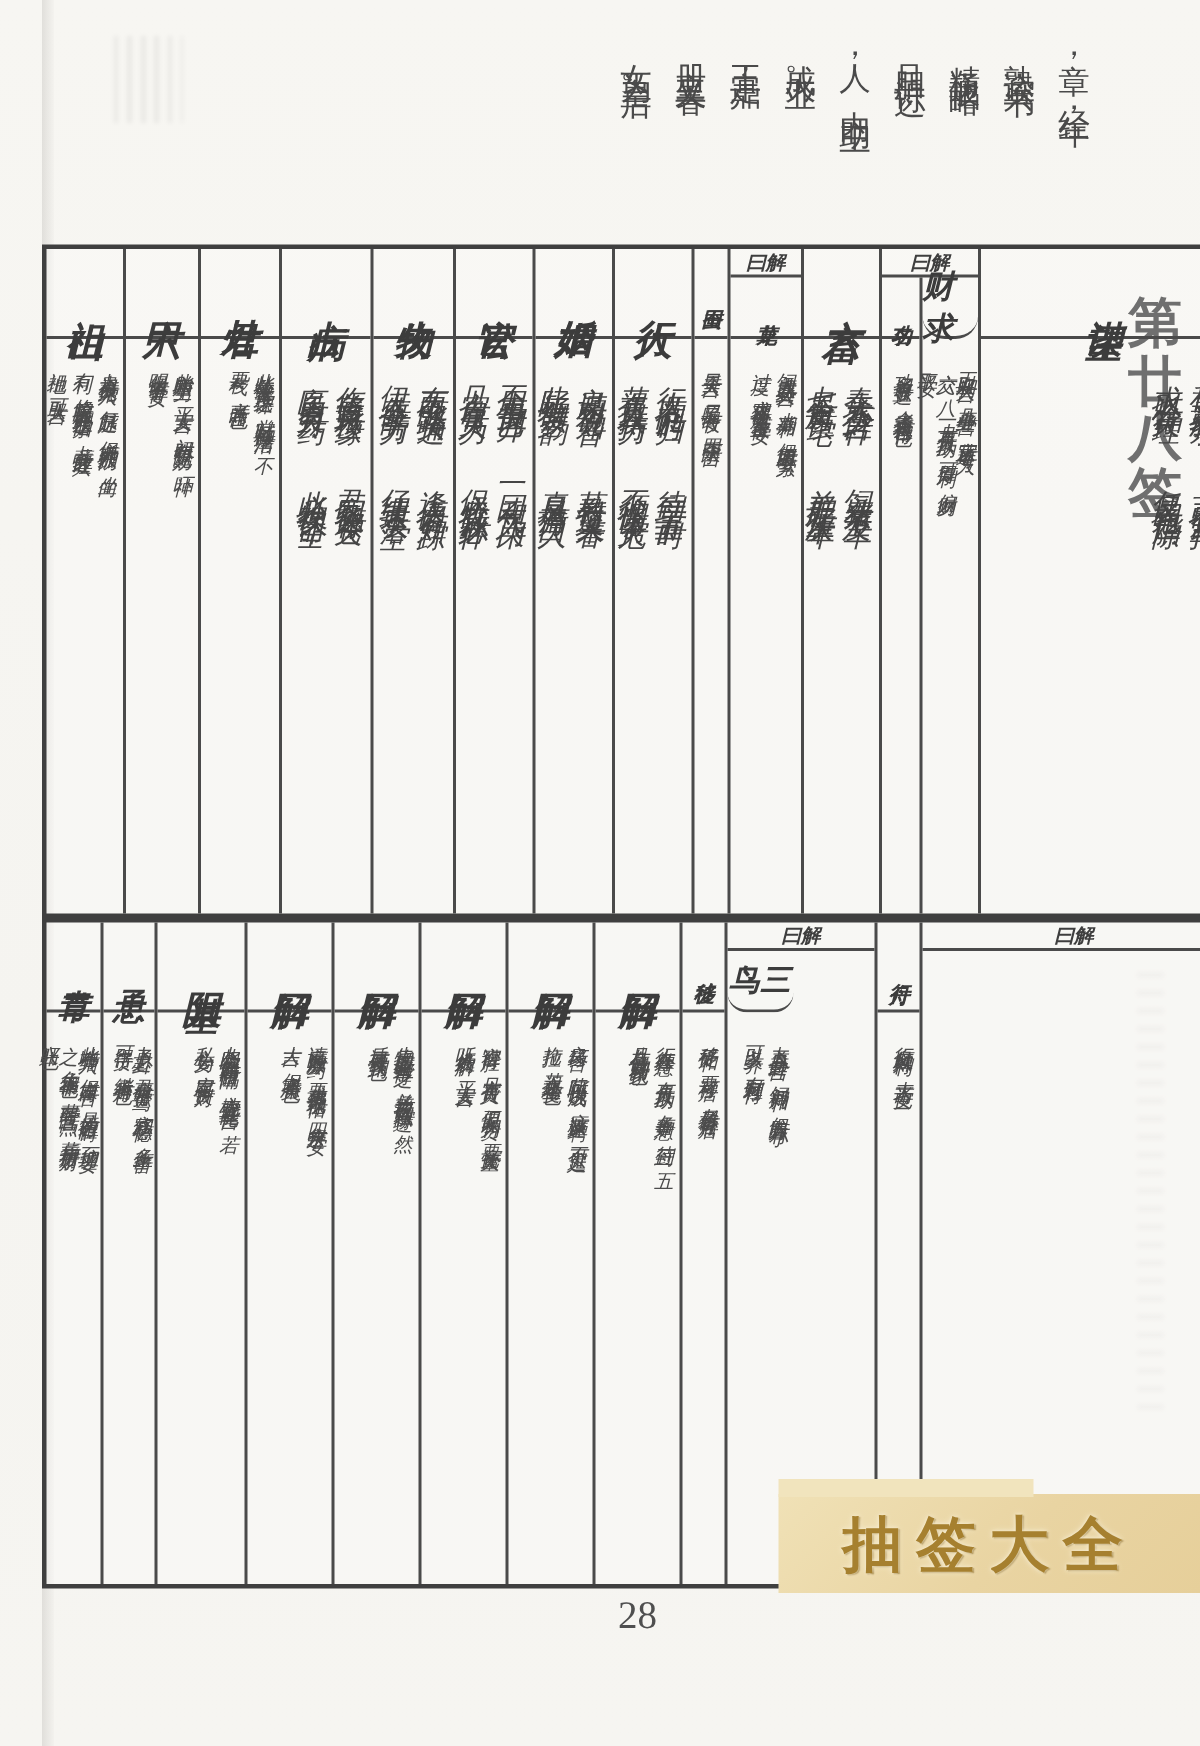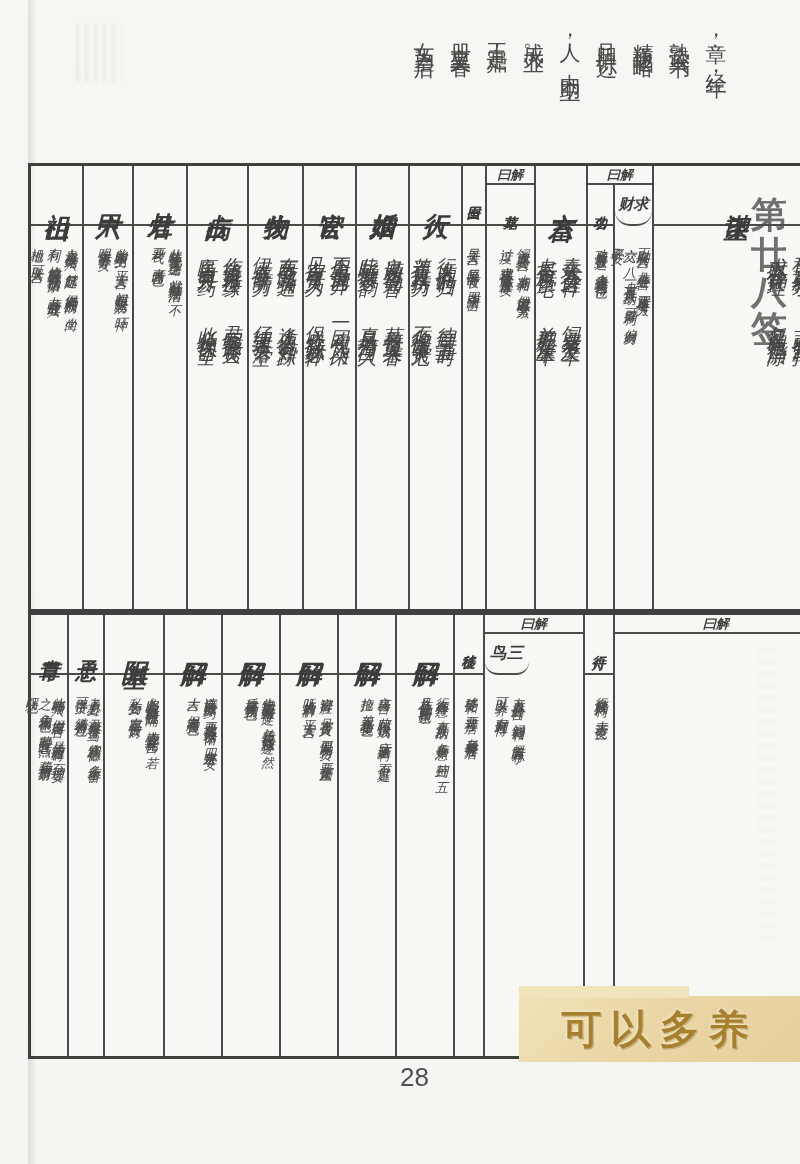--- a/index.html
+++ b/index.html
@@ -29,22 +29,22 @@
   #t1{top:163px;height:449px;}
   #t2{top:612px;height:447px;}
   .tcol{box-sizing:border-box;border-left:2px solid #4a4a4a;display:flex;flex-direction:column;min-width:0;}
   .tcol:first-child{border-left:none;}
   .thead{height:60px;border-bottom:2px solid #4a4a4a;display:flex;align-items:center;justify-content:center;
     box-sizing:border-box;flex:none;font-weight:600;color:#3c3c3c;}
   .th-v{writing-mode:vertical-rl;}
   .th-lg{font-size:25px;letter-spacing:2px;}
   .th-md{font-size:21px;letter-spacing:1px;}
   .th-sm{font-size:14px;letter-spacing:0;}
-  .th-h1{font-size:16px;letter-spacing:1px;border-radius:13px;}
-  .th-h2{font-size:15px;letter-spacing:0;border-radius:15px;}
+  .th-h1{font-size:20px;letter-spacing:1px;border-radius:13px;}
+  .th-h2{font-size:21px;letter-spacing:0;border-radius:15px;}
   .group{padding:0;}
   .strip{height:19px;border-bottom:2px solid #4a4a4a;display:flex;align-items:center;
     justify-content:space-around;font-size:13px;font-weight:600;box-sizing:border-box;flex:none;padding:0 6px;}
   .gbody{flex:1;display:flex;min-height:0;}
   .sub{box-sizing:border-box;border-left:2px solid #4a4a4a;display:flex;flex-direction:column;min-width:0;}
   .sub:first-child{border-left:none;}
   .sub .thead{height:41px;}
   .tbody{flex:1;writing-mode:vertical-rl;box-sizing:border-box;padding:12px 3px 4px 2px;min-height:0;color:#4c4c4c;}
   .tbody.small{font-size:13px;letter-spacing:1.5px;}
   .tbody.small div{line-height:17px;}
@@ -53,22 +53,22 @@
   .tbody.large{font-size:19px;letter-spacing:3.5px;padding-top:16px;color:#454545;}
   .tbody.large div{line-height:25px;}
   
   #watermark{position:absolute;left:519px;top:996px;width:281px;height:66px;z-index:5;
     background:linear-gradient(135deg,#f0e1b6 0%,#e9d4a2 55%,#e6cf9a 100%);
     display:flex;align-items:center;justify-content:center;}
   #watermark::before{content:"";position:absolute;top:-10px;left:0;width:170px;height:12px;background:#f1e4bd;}
   #watermark span{font-size:40px;font-weight:bold;letter-spacing:9px;color:#a6802f;
     text-shadow:0 0 2px #f6ecd0,0 0 4px #f6ecd0,1px 1px 1px #8a6820;}
   
-  #pagenum{position:absolute;left:400px;top:1062px;font-size:26px;color:#4f4f4f;
-    font-family:Liberation Sans, sans-serif;}
+  #pagenum{position:absolute;left:412px;top:1062px;font-size:26px;color:#4f4f4f;
+    font-family:Liberation Serif, serif;}
 </style>
 </head>
 <body>
 
 <div id="gutter"></div>
 <div id="ghost1"></div>
 <div id="ghost2"></div>
 
 <div id="intro">
   <div>章，经年，</div>
@@ -305,16 +305,16 @@
 
   <div class="tcol group" style="flex:1">
     <div class="strip">曰解</div>
     <div class="gbody">
     </div>
   </div>
 
 </div>
 
 <div id="watermark">
-  <span>可以多养</span>
+  <span>抽签大全</span>
 </div>
 
 <div id="pagenum">28</div>
 
 </body></html>

